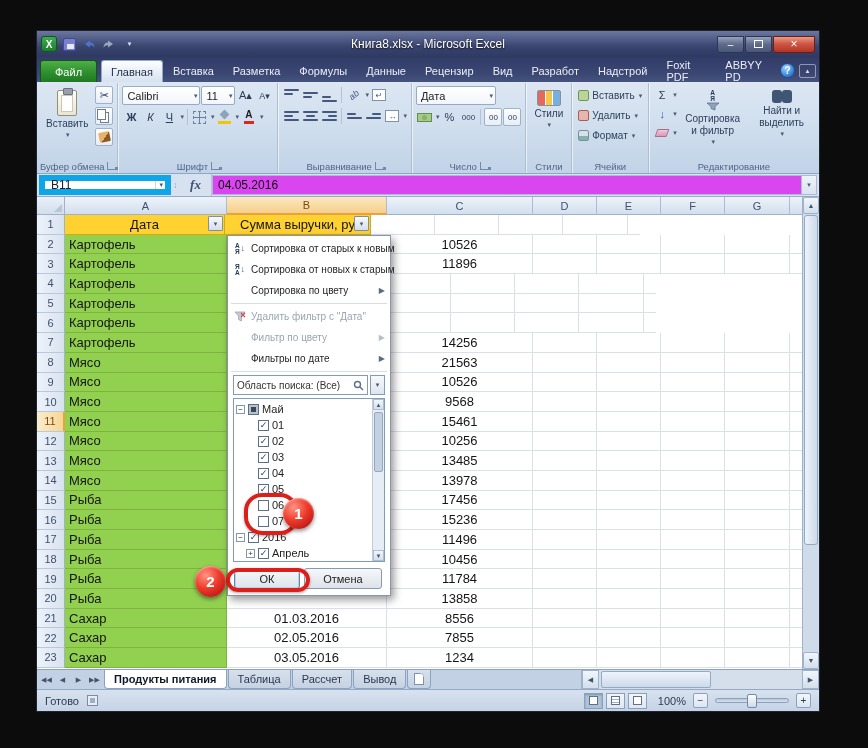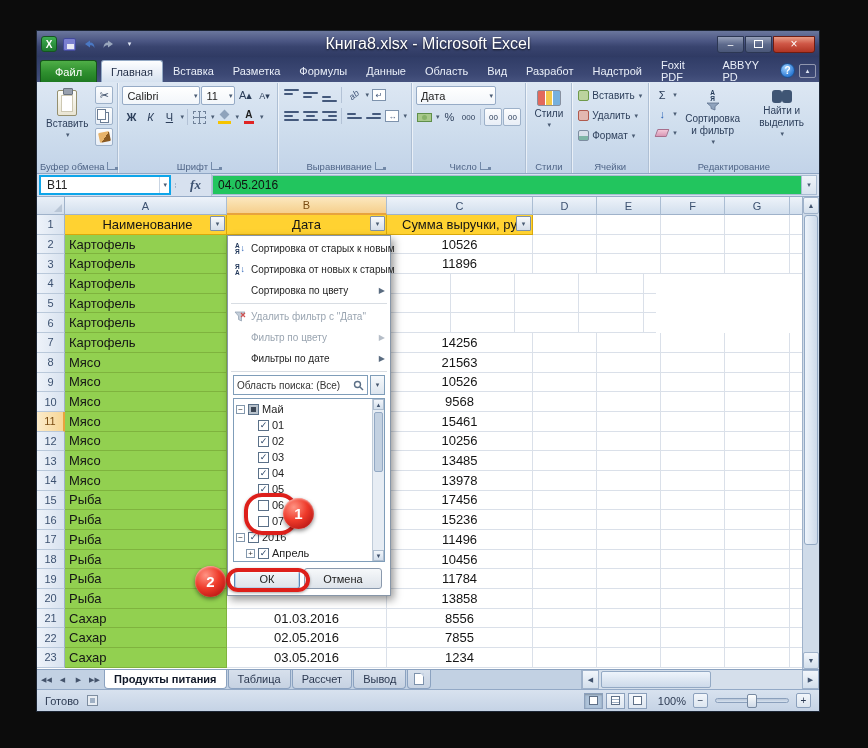--- a/index.html
+++ b/index.html
@@ -7,21 +7,21 @@
   .screen{position:relative;width:868px;height:748px;background:#0c0c0c;overflow:hidden}
   .window{position:absolute;left:36px;top:30px;width:784px;height:682px;background:#c6d5e8;border:1px solid #1c2533;display:flex;flex-direction:column;overflow:hidden}
 
   
   .titlebar{height:26px;flex:0 0 26px;display:flex;align-items:center;background:linear-gradient(#6b779d,#4a5582 40%,#39446f 60%,#2f3a63);padding:0 4px;position:relative}
   .qat{display:flex;align-items:center;gap:4px;z-index:1}
   .excel-logo{width:16px;height:16px;border-radius:3px;background:linear-gradient(#3fae52,#1d7a2e);color:#fff;font-size:10px;font-weight:bold;display:flex;align-items:center;justify-content:center;border:1px solid #145520}
   .disk-ico{width:13px;height:13px;background:#7a7fd0;border:1px solid #434a9b;border-radius:2px;position:relative}
   .disk-ico::after{content:"";position:absolute;left:3px;bottom:1px;width:7px;height:5px;background:#e8e9f5}
   .qbtn{display:flex;align-items:center;justify-content:center;height:16px;min-width:16px;border-radius:2px;color:#dfe6f4}
-  .title{position:absolute;left:0;right:0;text-align:center;font-size:16px;color:#fff;text-shadow:0 1px 2px rgba(0,0,0,.8);pointer-events:none}
+  .title{position:absolute;left:0;right:0;text-align:center;font-size:12px;color:#fff;text-shadow:0 1px 2px rgba(0,0,0,.8);pointer-events:none}
   .win-controls{margin-left:auto;display:flex;z-index:1}
   .wbtn{width:27px;height:17px;display:flex;align-items:center;justify-content:center;font-size:10px;color:#fff;background:linear-gradient(#97a1ba,#5d6a8c 50%,#4a5778);border:1px solid #2c3753;border-radius:0 0 3px 3px;margin-left:1px}
   .wbtn.close{width:42px;background:linear-gradient(#e99c86,#cf5746 45%,#b03423);border-color:#6e1d12;font-size:12px}
   .maxglyph{width:9px;height:8px;border:1px solid #fff;background:transparent}
 
   
   .tabrow{height:25px;flex:0 0 25px;display:flex;align-items:flex-end;background:linear-gradient(#303c66,#3c4874 70%,#46537f);padding:0 3px;gap:1px}
   .file-tab{height:22px;padding:0 14px;display:flex;align-items:center;color:#fff;font-size:11px;background:linear-gradient(#4fae47,#2e8f2e 55%,#1f7a22);border:1px solid #15541a;border-bottom:none;border-radius:3px 3px 0 0;margin-right:3px}
   .rtab{height:22px;padding:0 9px;display:flex;align-items:center;color:#e9eef8;font-size:11px;border-radius:3px 3px 0 0}
   .rtab.active{background:linear-gradient(#fdfeff,#e8eef7 55%,#d6e2f0);color:#1f2c45;border:1px solid #93a9c5;border-bottom:none}
@@ -75,25 +75,25 @@
   .fill-arrow{color:#2a62b5;font-weight:bold;font-size:11px}
   .eraser-ico{width:12px;height:8px;background:linear-gradient(#f3c7d8,#d998b6);border:1px solid #a86f8c;transform:skewX(-20deg);border-radius:1px}
   .sort-ico{display:flex;flex-direction:column;align-items:center;line-height:6px}
   .sort-ico b{font-size:6.5px;color:#243a58}
   .bino-ico{width:20px;height:13px;position:relative}
   .bino-ico::before,.bino-ico::after{content:"";position:absolute;top:0;width:10px;height:13px;background:#3f5574;border-radius:3px}
   .bino-ico::before{left:0}.bino-ico::after{right:0}
 
   
   .fbar{height:23px;flex:0 0 23px;background:#d7e1ef;border-bottom:1px solid #96abc7;display:flex;align-items:stretch}
-  .namebox{width:132px;background:#fff;border:2px solid #0ea5e9;margin:1px 0 1px 2px;display:flex;align-items:center;justify-content:space-between;font-size:12px;color:#222;padding:0 2px 0 6px}
+  .namebox{width:132px;background:#fff;border:6px solid #0ea5e9;margin:1px 0 1px 2px;display:flex;align-items:center;justify-content:space-between;font-size:12px;color:#222;padding:0 2px 0 6px}
   .nb-dd{font-size:7px;color:#4a5c74;border-left:1px solid #c9d5e3;padding-left:3px;height:100%;display:flex;align-items:center}
   .fgrip{width:9px;display:flex;align-items:center;justify-content:center;color:#8ba0ba;font-size:8px}
   .fxbtn{width:32px;display:flex;align-items:center;justify-content:center;border-right:1px solid #b4c4d9;color:#3c5170;font:italic bold 13px "Liberation Serif",serif}
-  .finput{flex:1;background:#22c55e;border:1px solid #a9bcd3;border-right:none;margin:1px 0;display:flex;align-items:center;padding-left:5px;font-size:12px;color:#111}
+  .finput{flex:1;background:#d946ef;border:1px solid #a9bcd3;border-right:none;margin:1px 0;display:flex;align-items:center;padding-left:5px;font-size:12px;color:#111}
   .fchev{width:16px;background:linear-gradient(#eef3f9,#d9e3ef);border:1px solid #a9bcd3;margin:1px 2px 1px 0;display:flex;align-items:center;justify-content:center;font-size:7px;color:#4a5c74}
 
   
   .gridarea{position:relative;flex:1;background:#fff;overflow:hidden}
   .grid-scroll-pane{position:absolute;left:0;top:0;right:17px;bottom:0;overflow:hidden}
   .colhead-row{display:flex;height:18px}
   .corner{width:28px;background:linear-gradient(#e9f0f8,#d3deec);border-right:1px solid #9fb2ca;border-bottom:1px solid #9fb2ca;position:relative}
   .corner::after{content:"";position:absolute;right:2px;bottom:2px;border-left:8px solid transparent;border-bottom:8px solid #b9c6d6}
   .chh{display:flex;align-items:center;justify-content:center;font-size:11px;color:#3c5170;background:linear-gradient(#eef3fa,#dde7f2 60%,#d2dfee);border-right:1px solid #aabdd3;border-bottom:1px solid #9fb2ca}
   .chh.sel{background:linear-gradient(#fce8c0,#f8d9a0 60%,#f5cf8e);color:#7a4c12;border-bottom:2px solid #e8a33d}
@@ -219,21 +219,21 @@
     </div>
   </div>
 
   <div class="tabrow">
     <div class="file-tab">Файл</div>
     <div class="rtab active">Главная</div>
     <div class="rtab">Вставка</div>
     <div class="rtab">Разметка</div>
     <div class="rtab">Формулы</div>
     <div class="rtab">Данные</div>
-    <div class="rtab">Область</div>
+    <div class="rtab">Рецензир</div>
     <div class="rtab">Вид</div>
     <div class="rtab">Разработ</div>
     <div class="rtab">Надстрой</div>
     <div class="rtab">Foxit PDF</div>
     <div class="rtab">ABBYY PD</div>
     <div class="tab-tools">
       <span class="help-btn">?</span>
       <span class="minrib">▴</span>
     </div>
   </div>
@@ -498,26 +498,20 @@
         <div class="chh wc">C</div>
         <div class="chh wd">D</div>
         <div class="chh we">E</div>
         <div class="chh wf">F</div>
         <div class="chh wg">G</div>
         <div class="ch-stub"></div>
       </div>
 
       <div class="grow">
         <div class="cell rn">1</div>
-        <div class="cell wa yellow hcell">
-              <span>Наименование</span>
-              <span class="fbtn">
-                <span class="dd">▾</span>
-              </span>
-            </div>
         <div class="cell wb yellow hcell">
               <span>Дата</span>
               <span class="fbtn">
                 <span class="dd">▾</span>
               </span>
             </div>
         <div class="cell wc yellow hcell">
               <span>Сумма выручки, ру</span>
               <span class="fbtn">
                 <span class="dd">▾</span>

